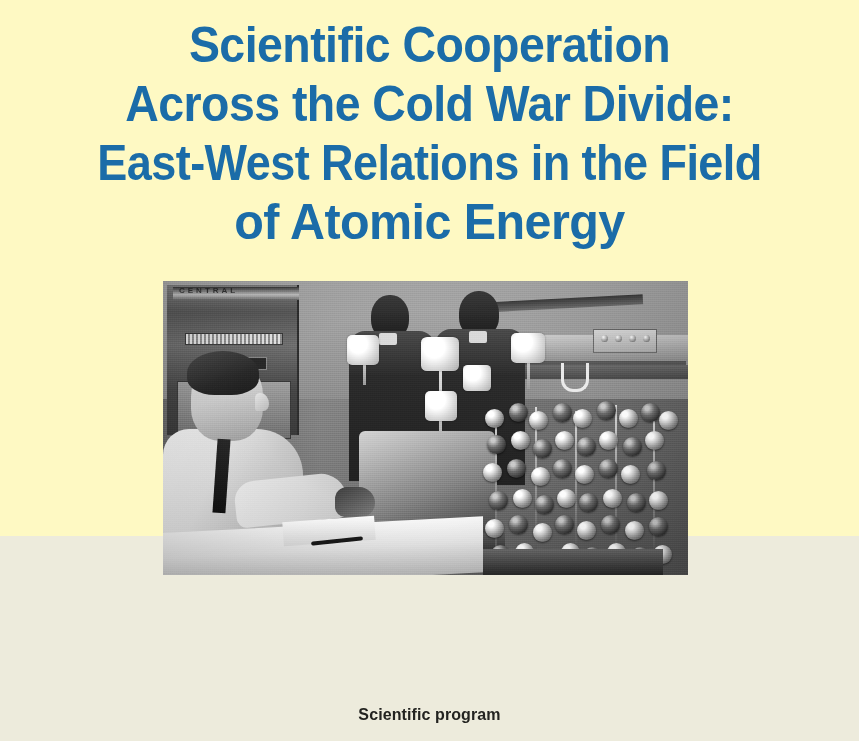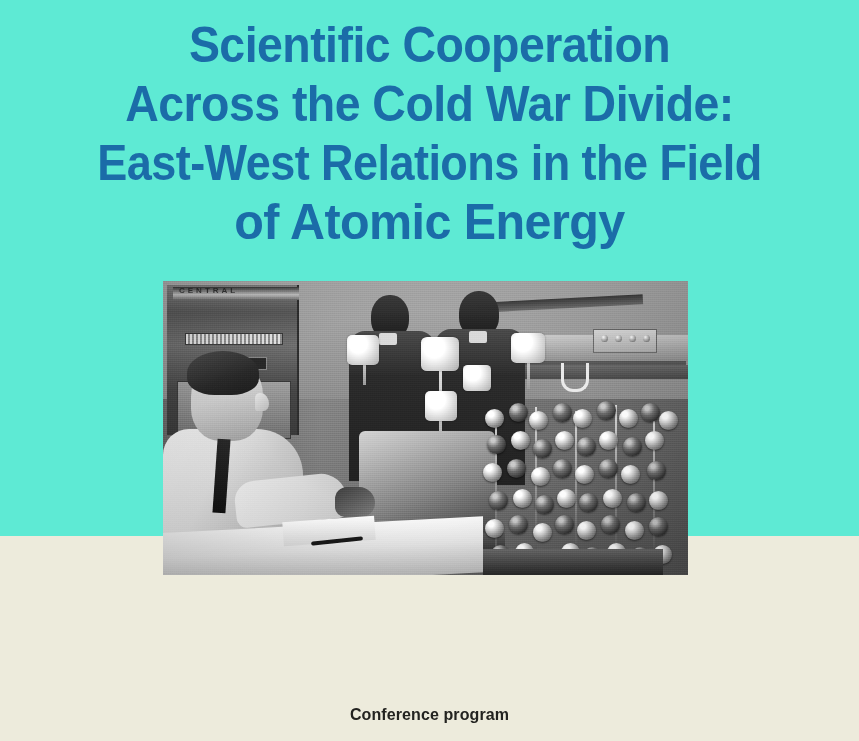--- a/index.html
+++ b/index.html
@@ -10,21 +10,21 @@
     width: 859px;
     height: 741px;
     background: #EDEBDC;
     font-family: "Liberation Sans", sans-serif;
     overflow: hidden;
     position: relative;
   }
   .poster {
     width: 859px;
     height: 536px;
-    background: #5eead4;
+    background: #fef9c3;
     display: flex;
     flex-direction: column;
     align-items: flex-end;
     position: relative;
   }
 
   
   .title-block {
     margin-top: 16px;
     width: 859px;
@@ -401,15 +401,15 @@
       <div class="ph-desk"></div>
       <div class="ph-paper"></div>
       <div class="ph-pen"></div>
 
       <div class="ph-grain"></div>
       <div class="ph-vignette"></div>
     </div>
   </div>
 
 
-  <div class="footnote">Conference program</div>
+  <div class="footnote">Scientific program</div>
 
 </div>
 
 </body></html>

